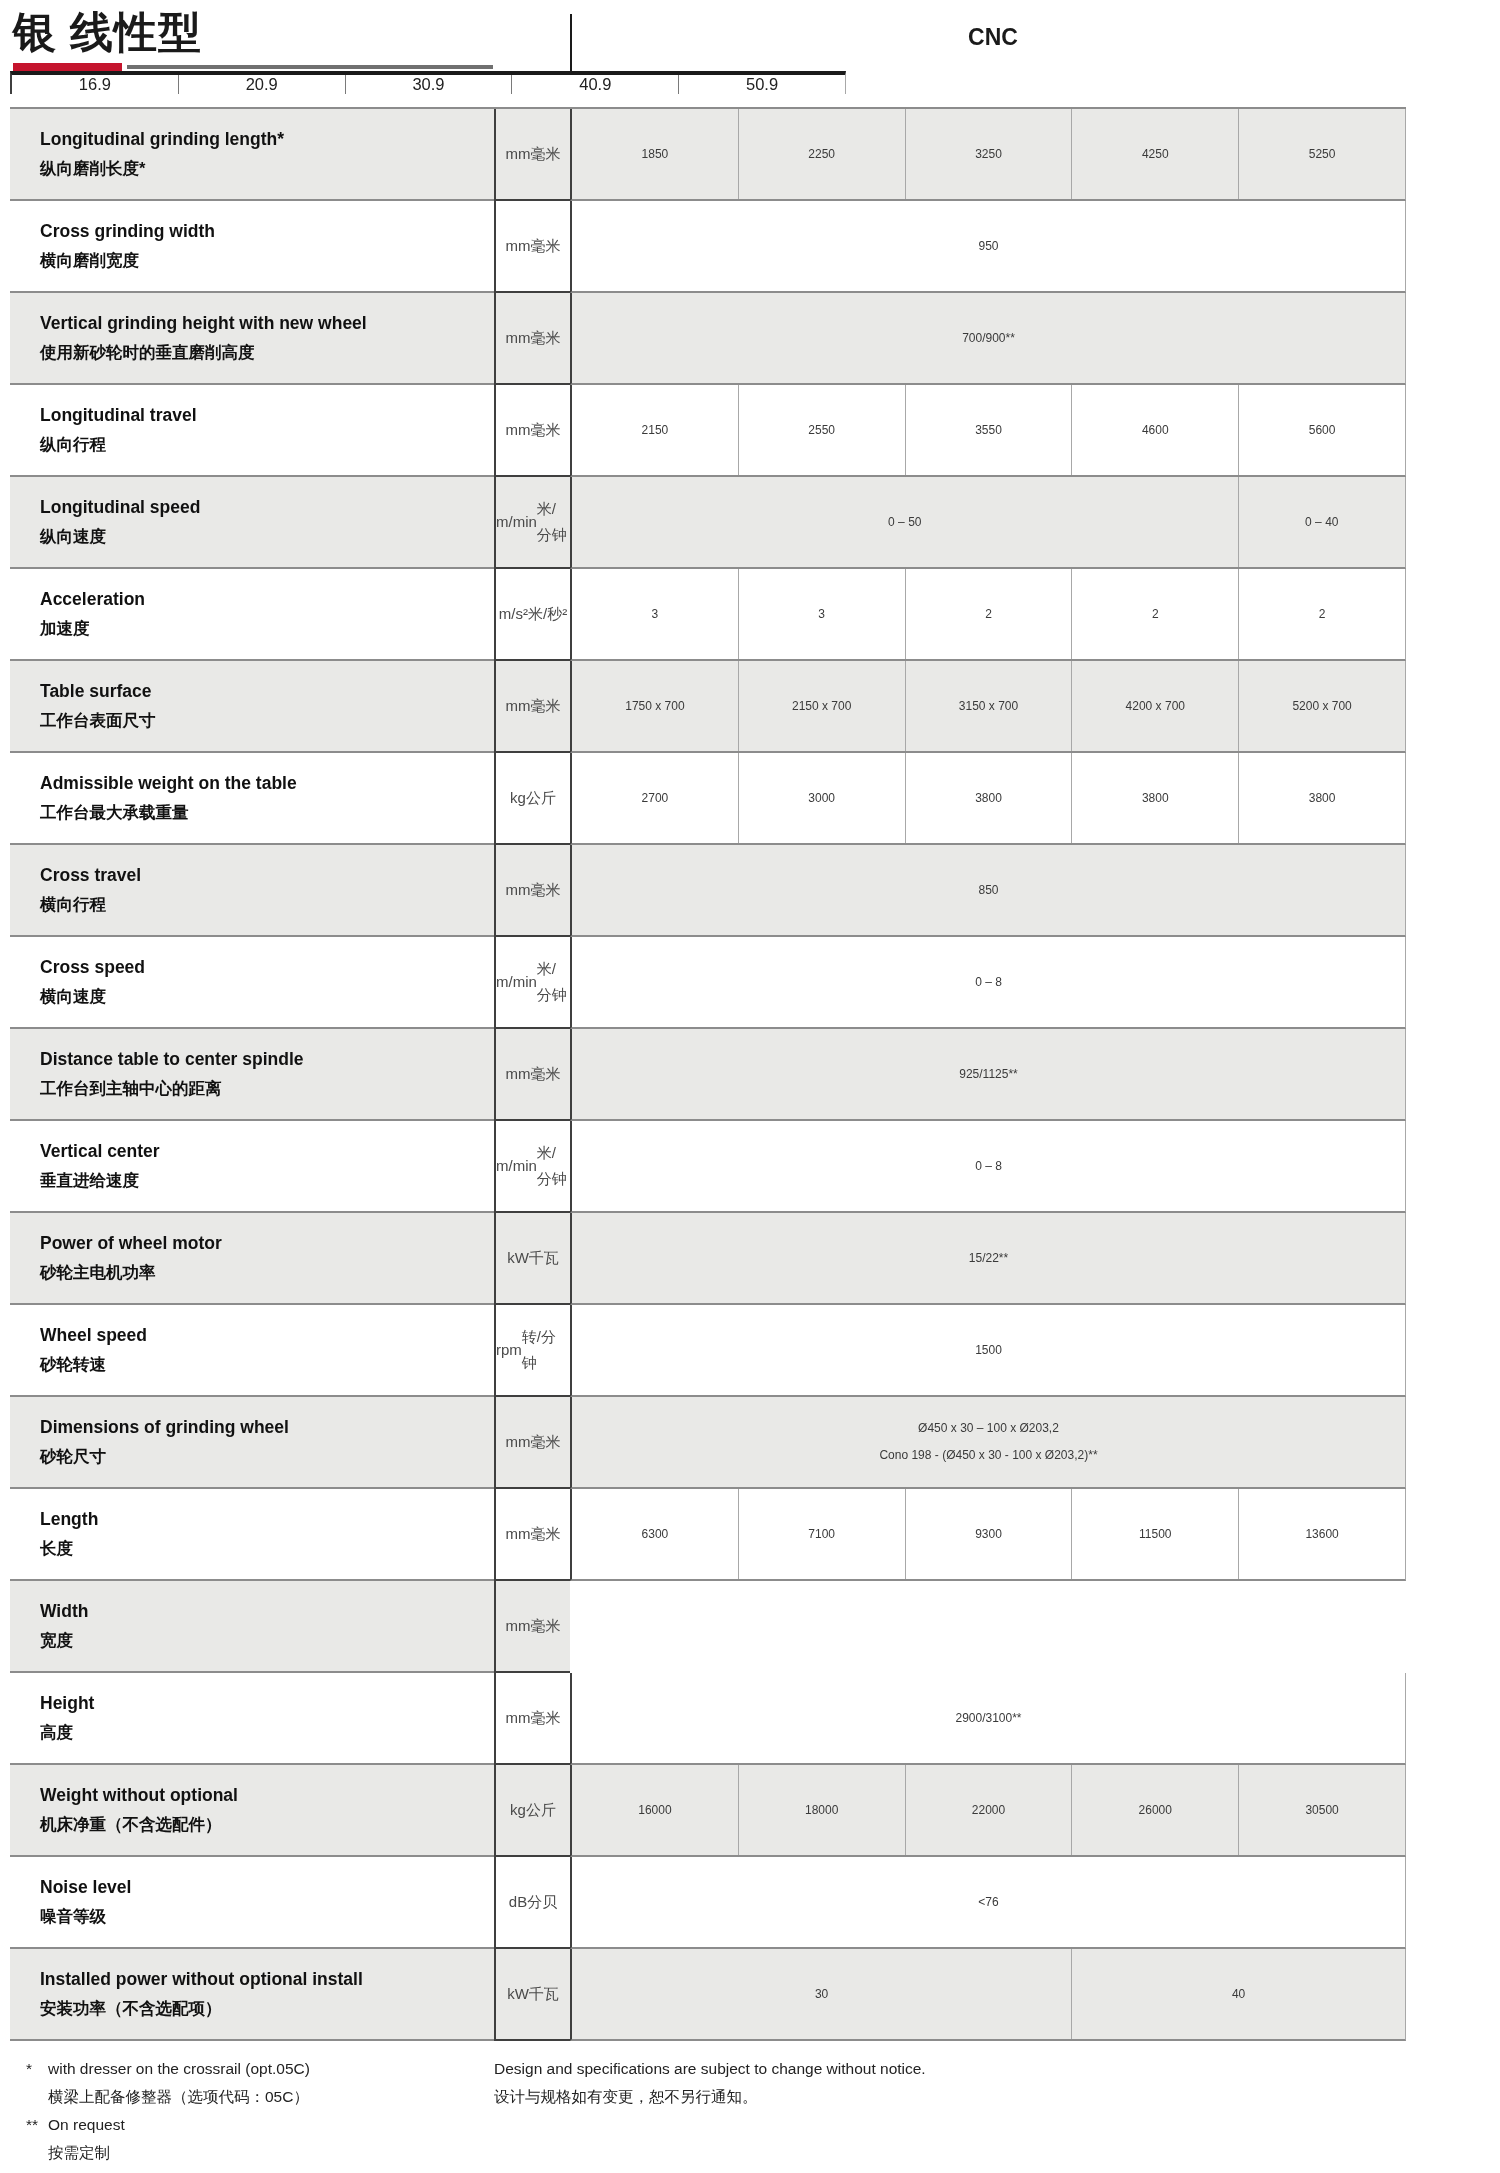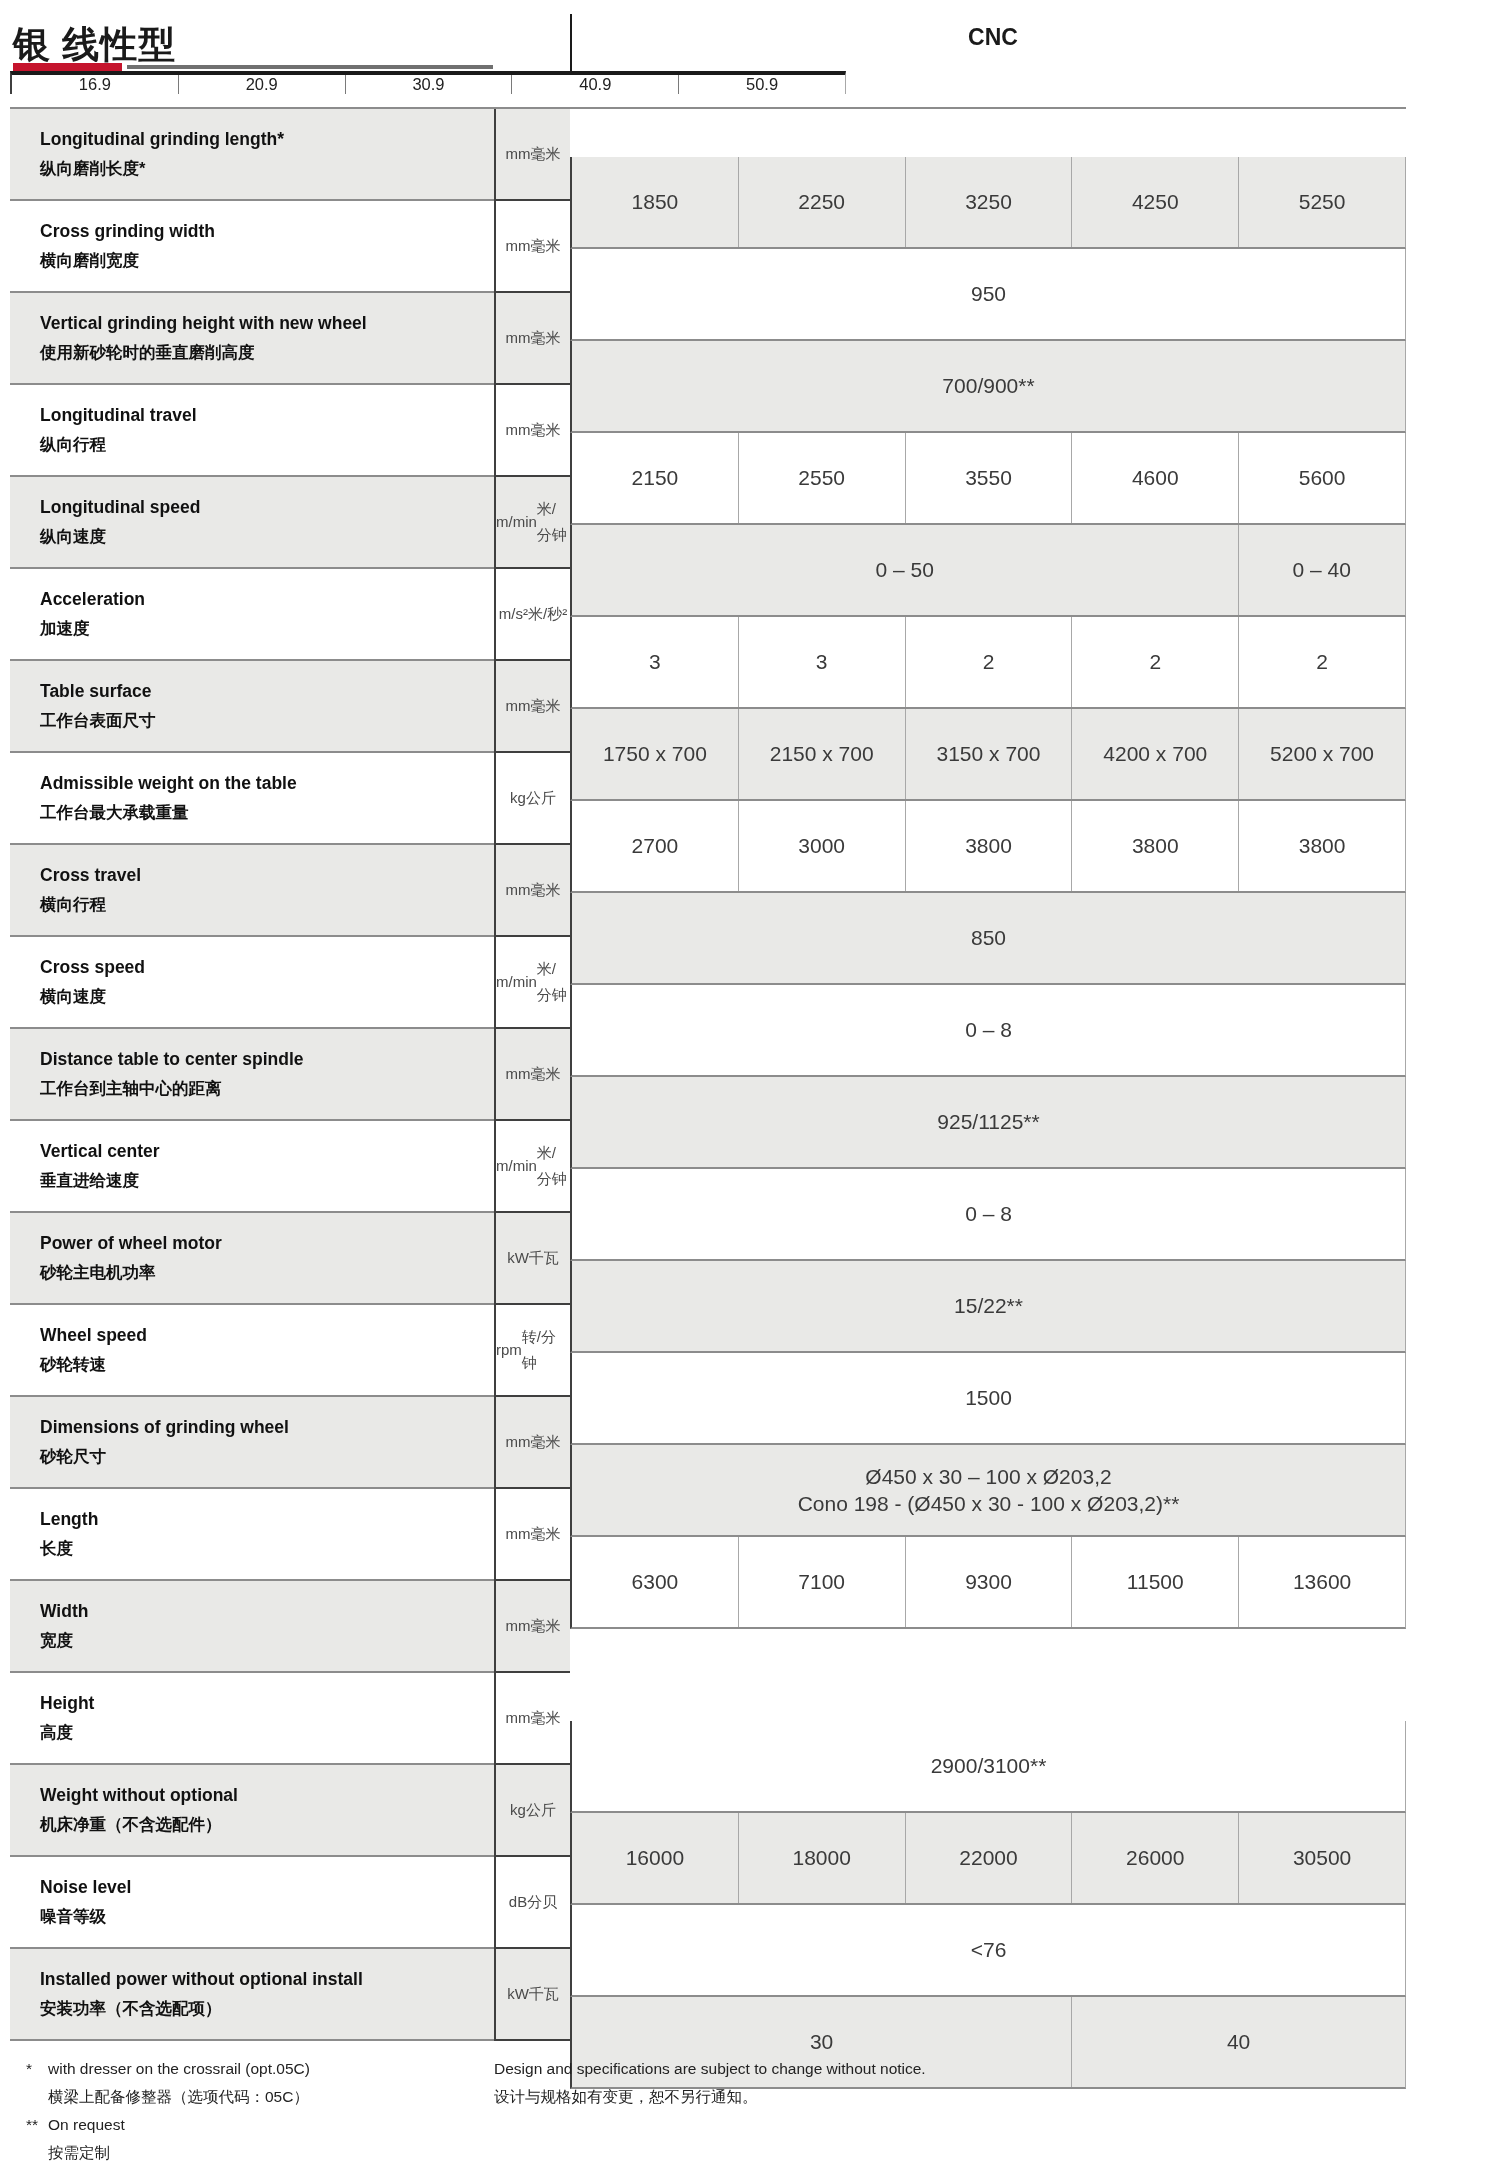--- a/index.html
+++ b/index.html
@@ -20,22 +20,22 @@
     position:relative;
     width:1500px;height:2173px;
     background:#fff;
     overflow:hidden;
     font-family:"Liberation Sans","DejaVu Sans",sans-serif;
     color:var(--text-primary);
   }
   
   .topzone{position:relative;height:71px;}
   .page-title{
-    position:absolute;left:13px;top:20px;
-    font-size:37px;font-weight:800;letter-spacing:1px;
+    position:absolute;left:13px;top:4px;
+    font-size:43px;font-weight:800;letter-spacing:1px;
     color:var(--line-black);
   }
   .rule-red{position:absolute;left:13px;top:63px;width:109px;height:8px;background:var(--accent-red);}
   .rule-gray{position:absolute;left:127px;top:65px;width:366px;height:4px;background:var(--rule-gray);}
   .cnc-divider{position:absolute;left:570px;top:14px;width:2px;height:57px;background:var(--line-black);}
   .cnc-label{
     position:absolute;left:576px;top:24px;width:834px;
     text-align:center;font-size:23px;font-weight:700;color:var(--line-black);
   }
   
@@ -70,21 +70,21 @@
     border-left:2px solid var(--border-dark);
     border-bottom:2px solid var(--border-dark);
     font-size:15px;line-height:26px;color:var(--text-unit);
     text-align:left;
   }
   .cv{
     width:836px;height:100%;display:flex;
     border-left:2px solid var(--border-dark);
     border-right:1px solid var(--border-light);
     border-bottom:2px solid var(--border-mid);
-    font-size:21px;color:var(--text-secondary);margin-top:48px;
+    font-size:12px;color:var(--text-secondary);
   }
   .vc{flex:1 1 0;display:flex;align-items:center;justify-content:center;text-align:center;}
   .vc.w4{flex:4 1 0;}
   .vc.w3{flex:3 1 0;}
   .vc.w2{flex:2 1 0;}
   .vc + .vc{border-left:1px solid var(--border-light);}
   .vs{flex:1 1 0;display:flex;align-items:center;justify-content:center;text-align:center;}
   .vs.two{flex-direction:column;justify-content:center;line-height:27px;}
   
   .footer{display:flex;padding:14px 0 0 26px;font-size:15.5px;color:#222;}

